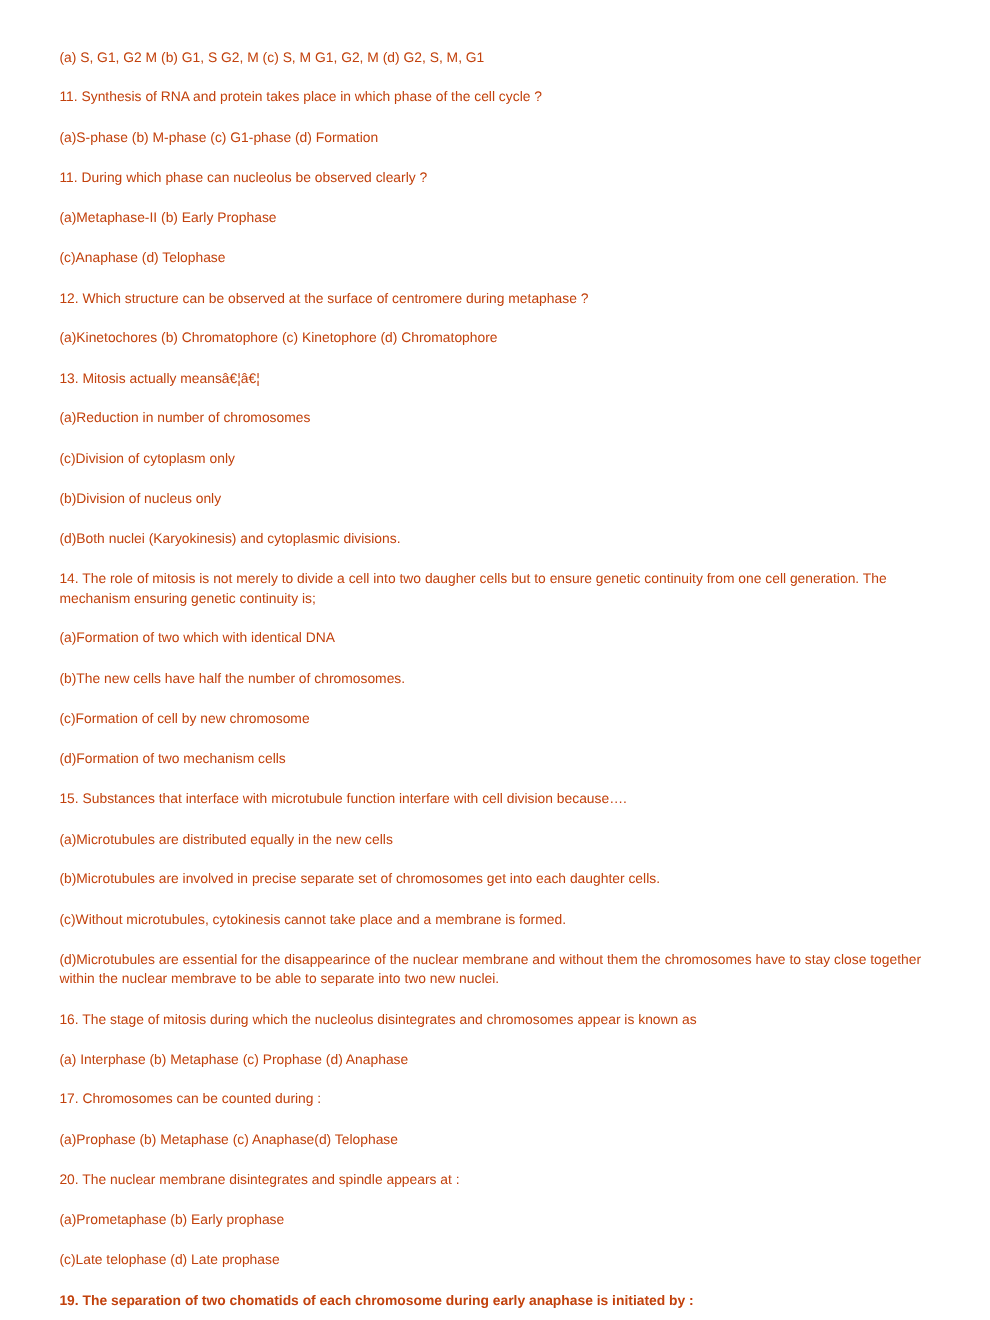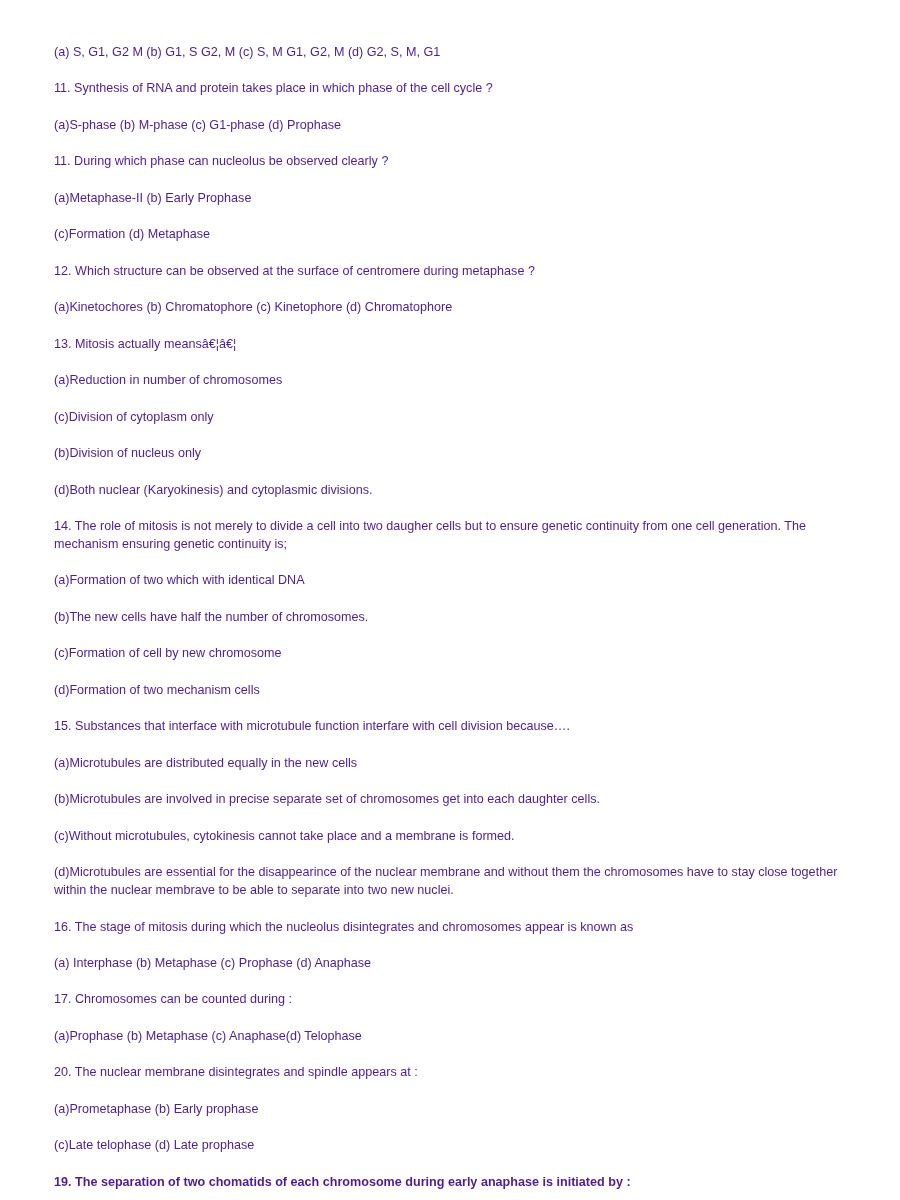--- a/index.html
+++ b/index.html
@@ -17,46 +17,46 @@
     width: 900px;
     min-height: 1200px;
     box-sizing: border-box;
     padding: 44px 54px 40px 54px;
     background: #ffffff;
   }
   .para {
     font-size: 12.6px;
     line-height: 1.42;
     margin: 0 0 18.6px 0;
-    color: #4c1d95;
+    color: #c2410c;
     max-width: 790px;
     text-align: left;
   }
   .para:last-child {
     margin-bottom: 0;
     font-weight: bold;
   }
 </style>
 </head>
 <body>
 
 <div class="page">
   <p class="para">(a) S, G1, G2 M (b) G1, S G2, M (c) S, M G1, G2, M (d) G2, S, M, G1</p>
   <p class="para">11. Synthesis of RNA and protein takes place in which phase of the cell cycle ?</p>
-  <p class="para">(a)S-phase (b) M-phase (c) G1-phase (d) Prophase</p>
+  <p class="para">(a)S-phase (b) M-phase (c) G1-phase (d) Formation</p>
   <p class="para">11. During which phase can nucleolus be observed clearly ?</p>
   <p class="para">(a)Metaphase-II (b) Early Prophase</p>
-  <p class="para">(c)Formation (d) Metaphase</p>
+  <p class="para">(c)Anaphase (d) Telophase</p>
   <p class="para">12. Which structure can be observed at the surface of centromere during metaphase ?</p>
   <p class="para">(a)Kinetochores (b) Chromatophore (c) Kinetophore (d) Chromatophore</p>
   <p class="para">13. Mitosis actually meansâ€¦â€¦</p>
   <p class="para">(a)Reduction in number of chromosomes</p>
   <p class="para">(c)Division of cytoplasm only</p>
   <p class="para">(b)Division of nucleus only</p>
-  <p class="para">(d)Both nuclear (Karyokinesis) and cytoplasmic divisions.</p>
+  <p class="para">(d)Both nuclei (Karyokinesis) and cytoplasmic divisions.</p>
   <p class="para">14. The role of mitosis is not merely to divide a cell into two daugher cells but to ensure genetic continuity from one cell generation. The mechanism ensuring genetic continuity is;</p>
   <p class="para">(a)Formation of two which with identical DNA</p>
   <p class="para">(b)The new cells have half the number of chromosomes.</p>
   <p class="para">(c)Formation of cell by new chromosome</p>
   <p class="para">(d)Formation of two mechanism cells</p>
   <p class="para">15. Substances that interface with microtubule function interfare with cell division because….</p>
   <p class="para">(a)Microtubules are distributed equally in the new cells</p>
   <p class="para">(b)Microtubules are involved in precise separate set of chromosomes get into each daughter cells.</p>
   <p class="para">(c)Without microtubules, cytokinesis cannot take place and a membrane is formed.</p>
   <p class="para">(d)Microtubules are essential for the disappearince of the nuclear membrane and without them the chromosomes have to stay close together within the nuclear membrave to be able to separate into two new nuclei.</p>

